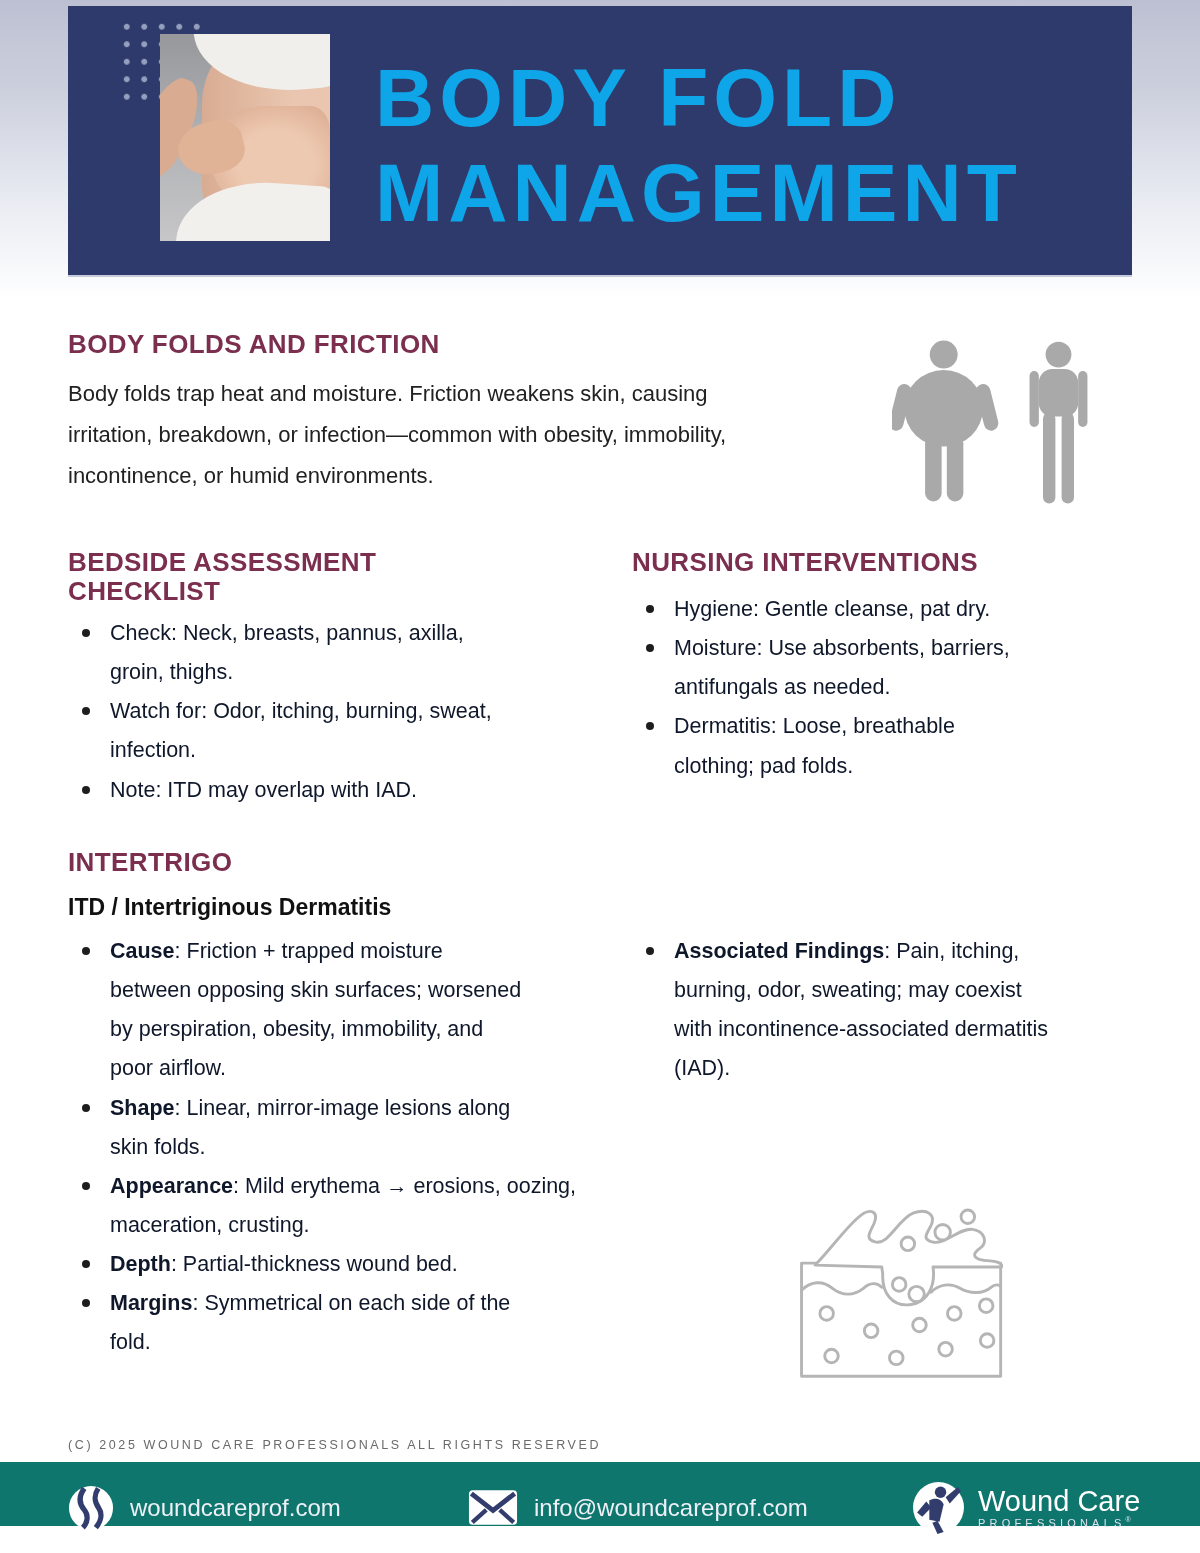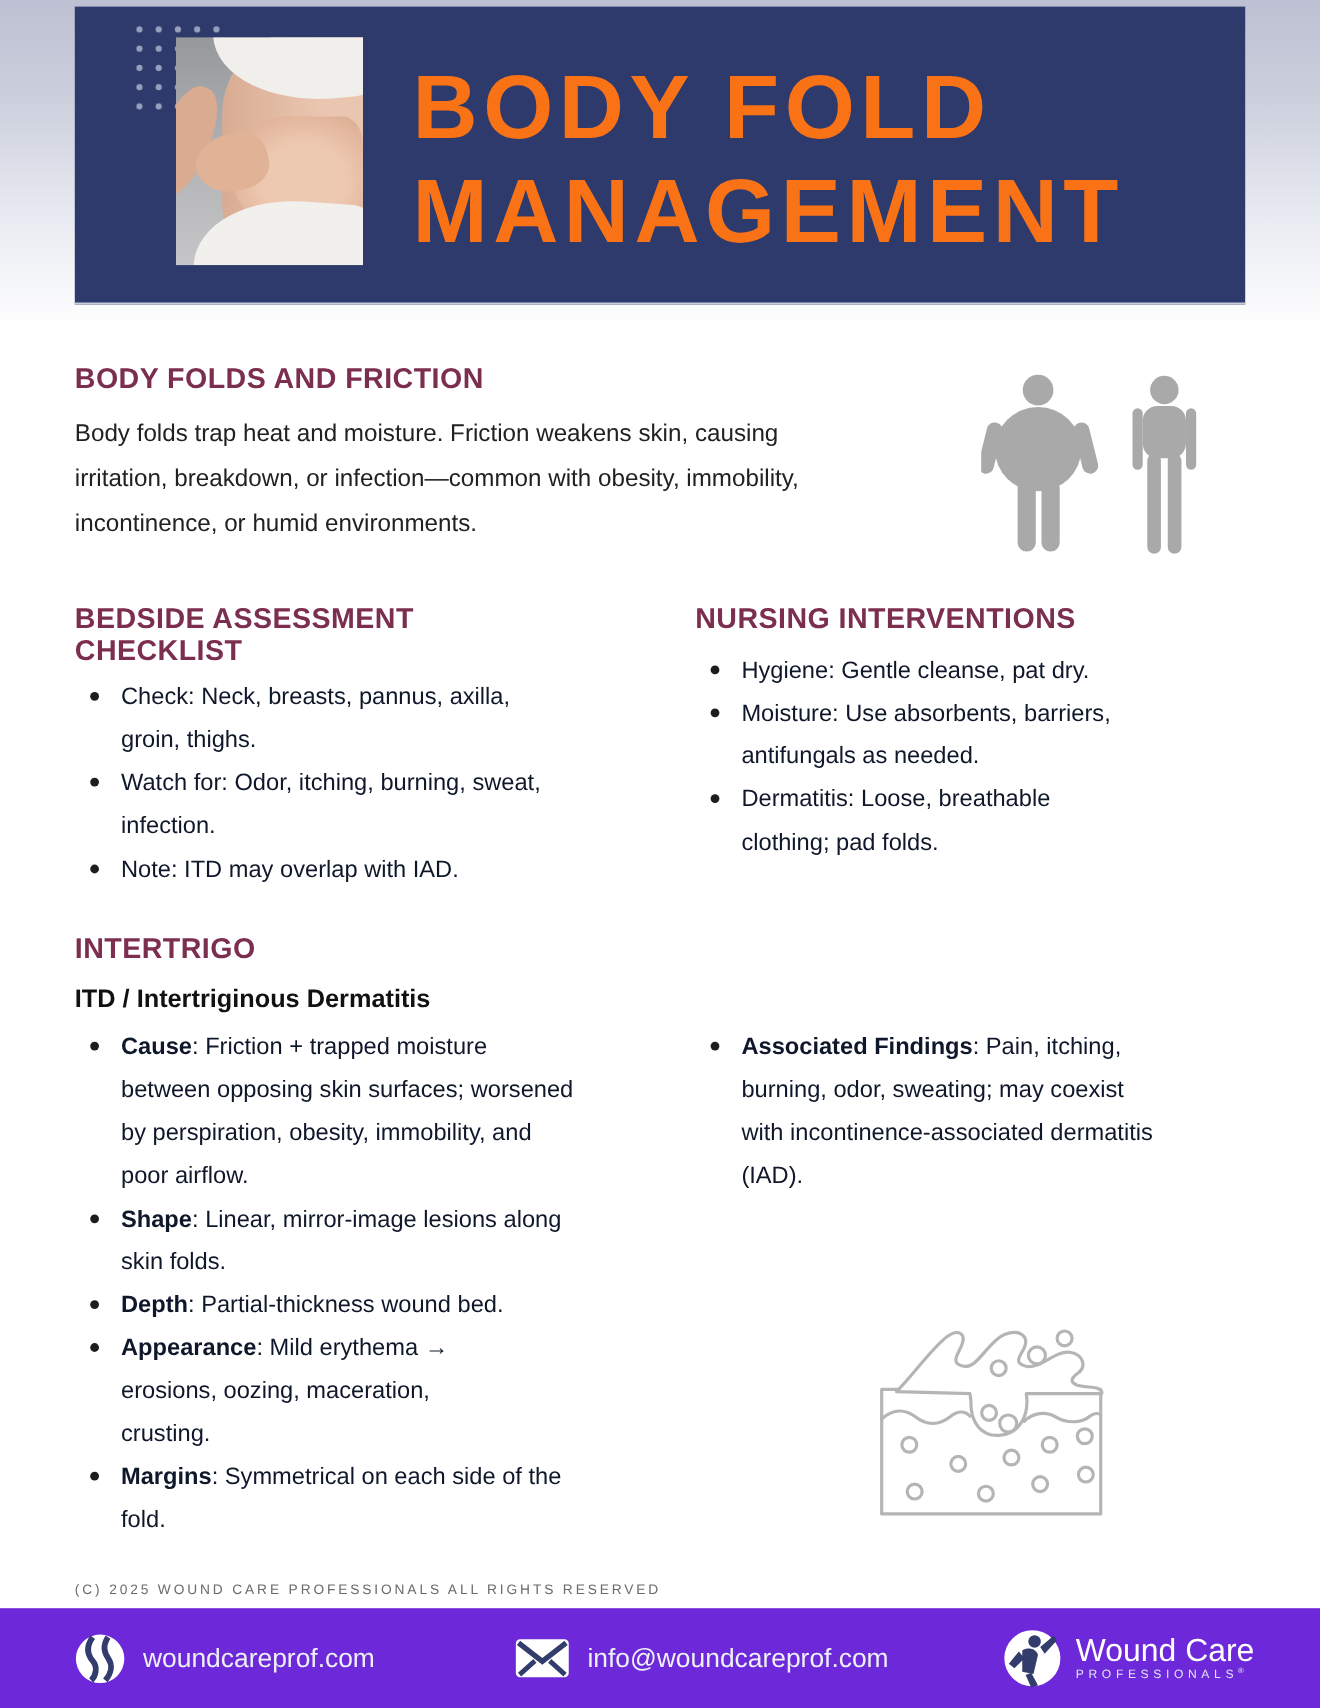--- a/index.html
+++ b/index.html
@@ -26,21 +26,21 @@
                   background:radial-gradient(ellipse at 55% 55%, #eec9b2 40%, #dcae92 85%);
                   border-radius:55% 20% 20% 60% / 60% 30% 30% 65%; }
   .photo .top-garment { position:absolute; left:36px; top:-14px; width:150px; height:72px;
                   background:#f1efec; border-radius:0 0 18% 70%/0 0 30% 90%; transform:rotate(-5deg); }
   .photo .brief { position:absolute; left:18px; top:148px; width:160px; height:70px;
                   background:#f2f0ed; border-radius:60% 12% 0 0 / 90% 26% 0 0; transform:rotate(4deg); }
   .photo .arm { position:absolute; left:-14px; top:42px; width:44px; height:104px;
                 background:#d9ab90; border-radius:45%; transform:rotate(22deg); }
   .photo .hand { position:absolute; left:18px; top:88px; width:66px; height:52px;
                  background:#e0b296; border-radius:52% 44% 42% 55%; transform:rotate(-14deg); }
-  .title { position:absolute; left:307px; top:44px; color:#f97316; font-weight:bold;
+  .title { position:absolute; left:307px; top:44px; color:#0ea5e9; font-weight:bold;
            font-size:82px; letter-spacing:5px; line-height:1.16; }
 
   
   .h-maroon { color:#7b2e4e; font-weight:bold; font-size:26px; letter-spacing:.4px; line-height:1.12; }
 
   
   .sec-friction-h { position:absolute; left:68px; top:330px; }
   .sec-friction-p { position:absolute; left:68px; top:374px; width:710px;
                     font-size:22px; line-height:1.86; color:#212121; }
   .people-icons { position:absolute; left:892px; top:332px; }
@@ -72,21 +72,21 @@
   .sec-intertrigo-right { position:absolute; left:632px; top:932px; width:540px; }
   .sec-intertrigo-right li { line-height:1.85; }
   .sec-intertrigo-right li:nth-child(1) { max-width:432px; }
   .sec-intertrigo-right li:nth-child(2) { max-width:524px; }
 
   .skin-illustration { position:absolute; left:788px; top:1178px; }
 
   
   .copyright { position:absolute; left:68px; top:1438px; font-size:12.5px;
                letter-spacing:2.6px; color:#6a6a6a; }
-  .footerbar { position:absolute; left:0; top:1462px; width:1200px; height:91px; background:#6d28d9; }
+  .footerbar { position:absolute; left:0; top:1462px; width:1200px; height:64px; background:#0f766e; }
   .f-item { position:absolute; top:0; height:91px; display:flex; align-items:center; gap:16px; }
   .f-site { left:68px; }
   .f-mail { left:468px; }
   .f-logo { left:912px; gap:13px; }
   .f-text { color:#eef0f7; font-size:24px; }
   .logo-text .name { color:#ffffff; font-size:29px; font-weight:normal; line-height:1.05; }
   .logo-text .sub { color:#dfe3f0; font-size:11px; letter-spacing:4.2px; }
   .logo-text .sub sup { font-size:7px; letter-spacing:0; }
 </style>
 </head>
@@ -147,22 +147,22 @@
   <li>Moisture: Use absorbents, barriers, antifungals as needed.</li>
   <li>Dermatitis: Loose, breathable clothing; pad folds.</li>
 </ul>
 
 <div class="h-maroon sec-intertrigo-h">INTERTRIGO</div>
 <div class="sec-intertrigo-sub">ITD / Intertriginous Dermatitis</div>
 
 <ul class="blist sec-intertrigo-left">
   <li><span class="term">Cause</span><span>: Friction + trapped moisture between opposing skin surfaces; worsened by perspiration, obesity, immobility, and poor airflow.</span></li>
   <li><span class="term">Shape</span><span>: Linear, mirror-image lesions along skin folds.</span></li>
+  <li><span class="term">Appearance</span><span>: Mild erythema → erosions, oozing, maceration, crusting.</span></li>
   <li><span class="term">Depth</span><span>: Partial-thickness wound bed.</span></li>
-  <li><span class="term">Appearance</span><span>: Mild erythema → erosions, oozing, maceration, crusting.</span></li>
   <li><span class="term">Margins</span><span>: Symmetrical on each side of the fold.</span></li>
 </ul>
 
 <ul class="blist sec-intertrigo-right">
   <li><span class="term">Associated Findings</span><span>: Pain, itching, burning, odor, sweating; may coexist with incontinence-associated dermatitis (IAD).</span></li>
 </ul>
 
 <div class="skin-illustration">
   <svg width="232" height="208" viewBox="0 0 240 215">
     <g fill="#ffffff" stroke="#b5b5b5" stroke-width="3" stroke-linejoin="round" stroke-linecap="round">

